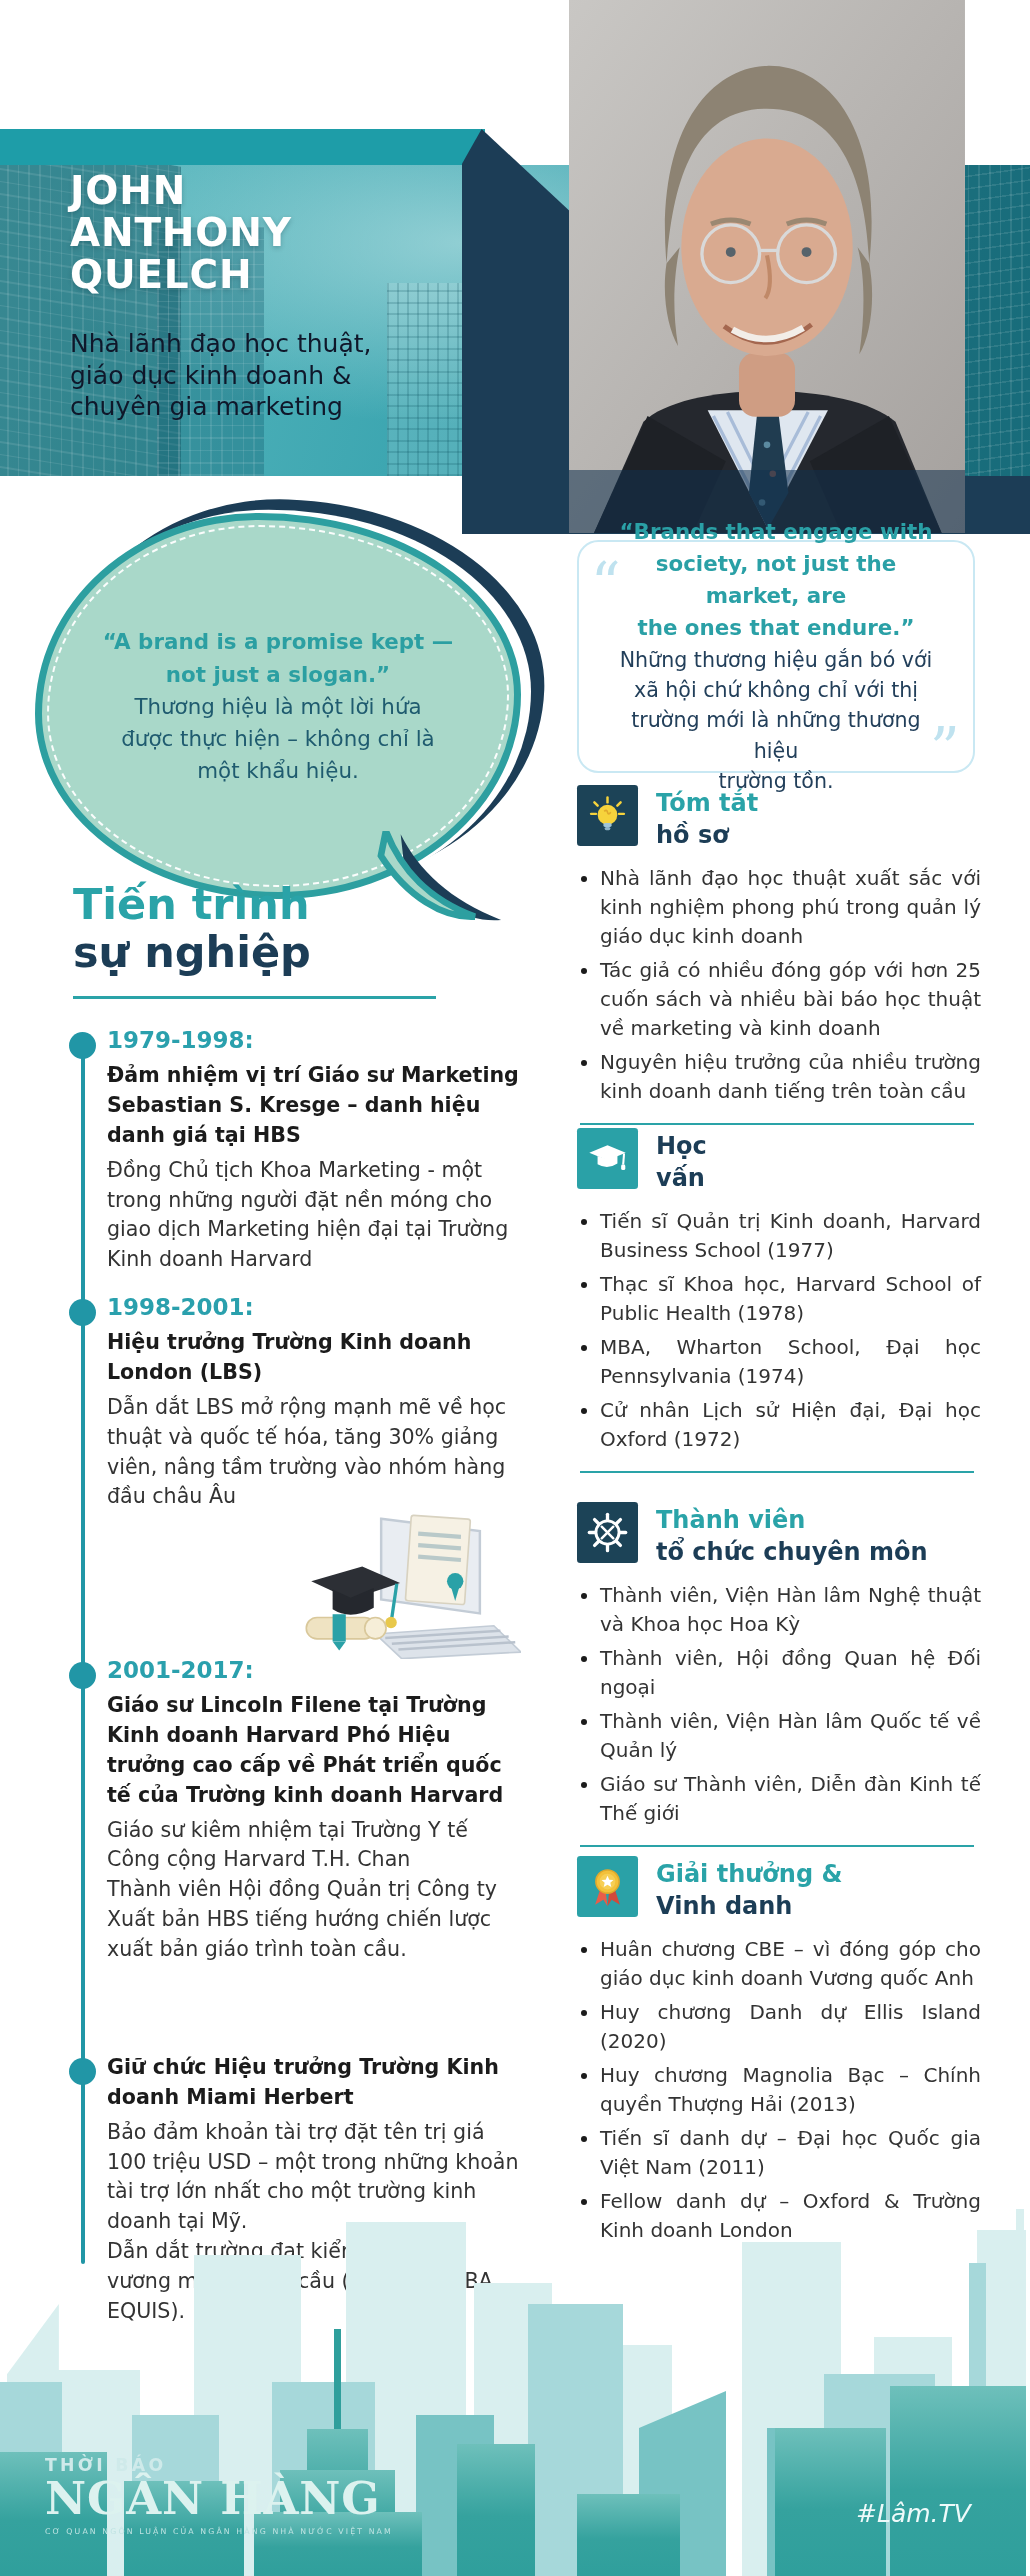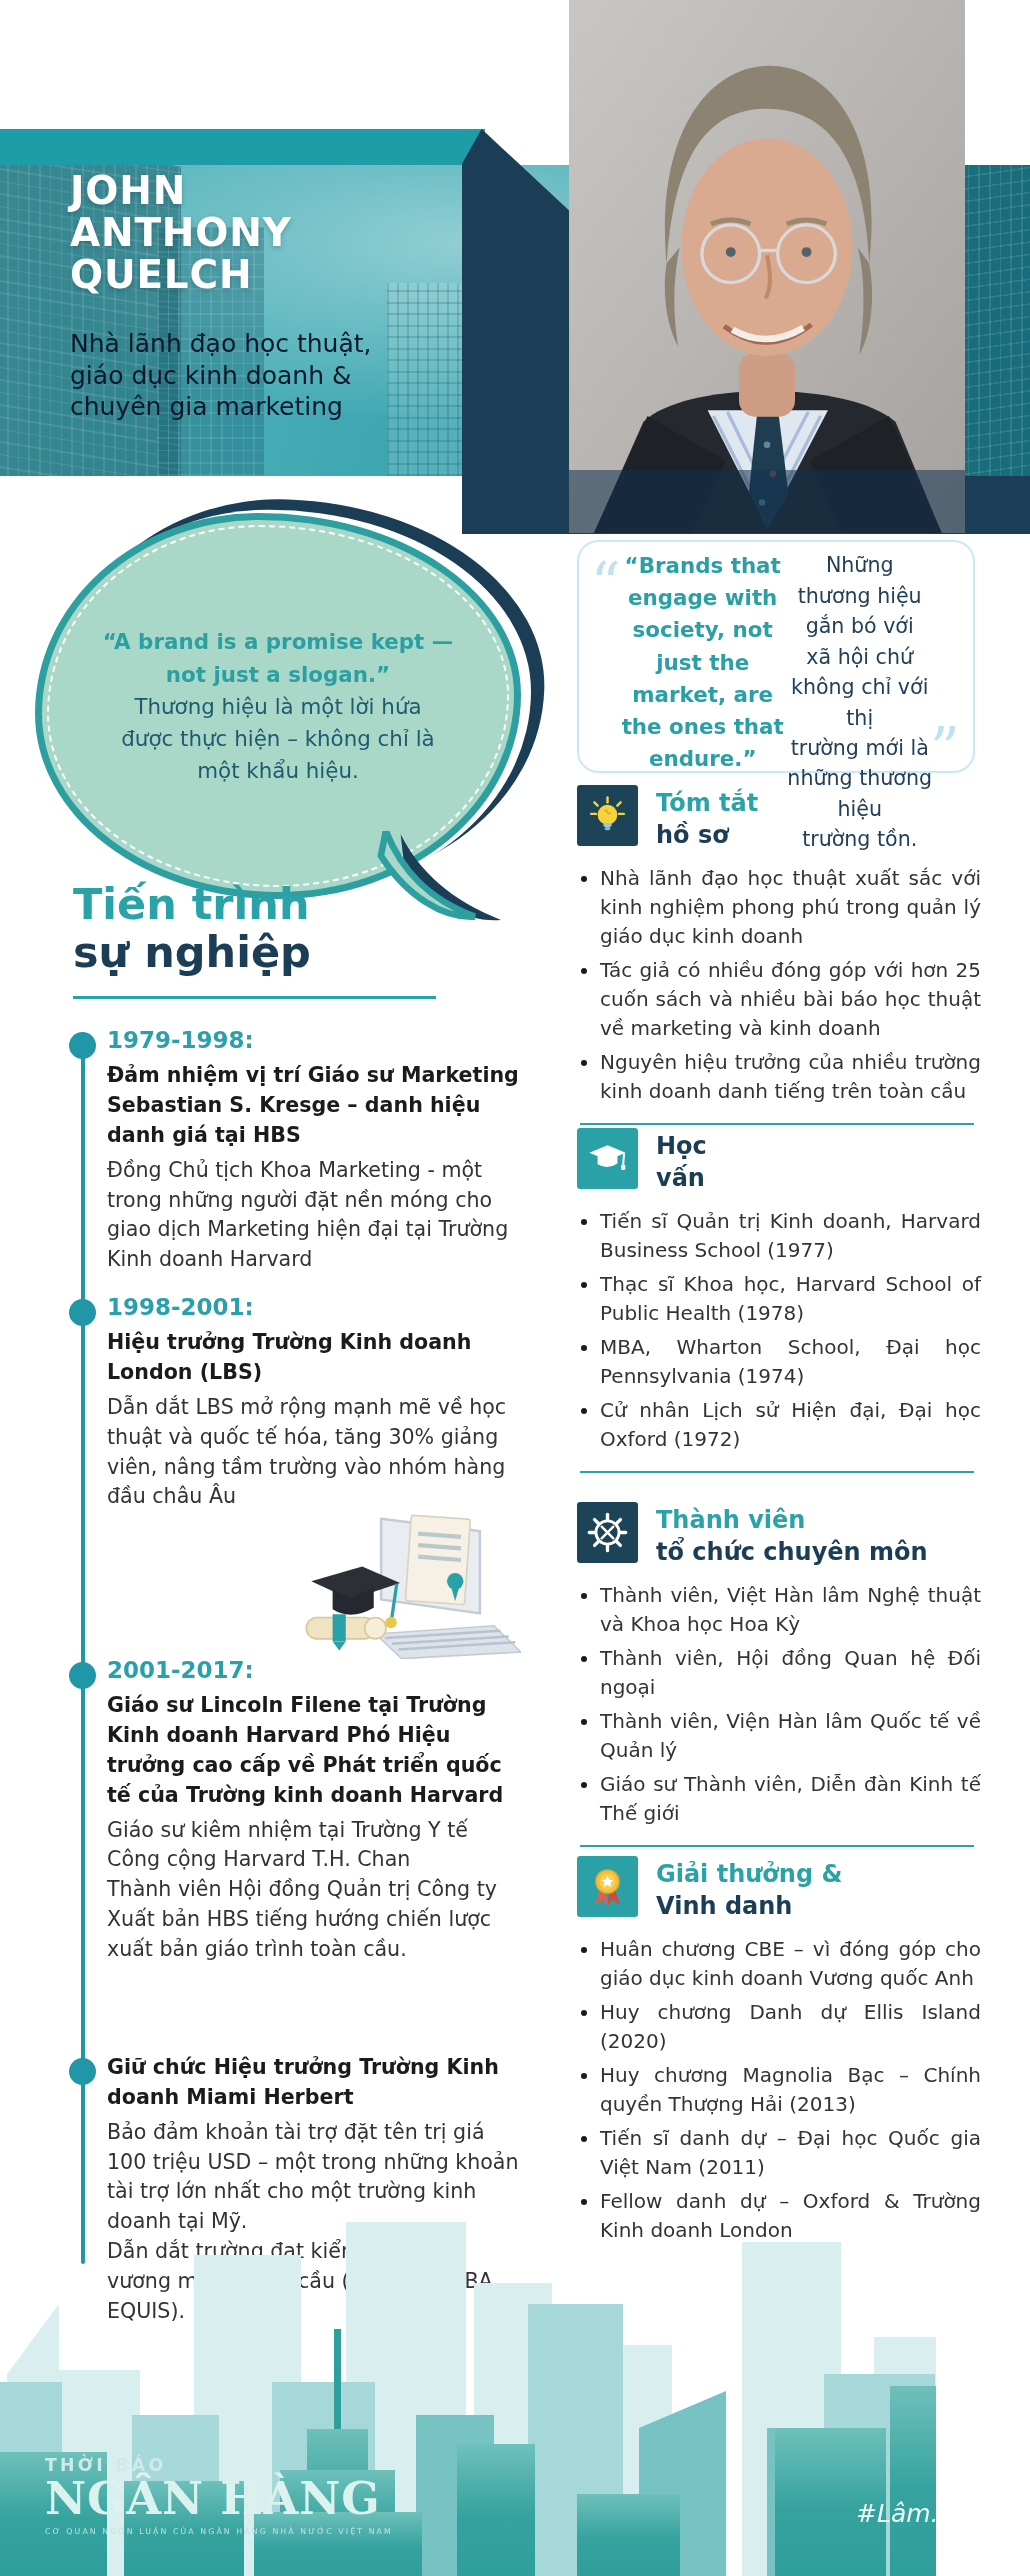--- a/index.html
+++ b/index.html
@@ -48,21 +48,21 @@
                align-items:center;text-align:center;padding:0 66px;box-sizing:border-box;}
   .bubble-en{color:#2b9fa2;font-weight:700;font-size:21.4px;line-height:1.55;}
   .bubble-vi{color:#1f5b6f;font-size:21.4px;line-height:1.5;}
 
   
   .quote-card{position:absolute;left:577px;top:540px;width:398px;height:233px;background:#fff;
               border:2.5px solid #c9e8f3;border-radius:21.4px;box-sizing:border-box;}
   .qmark{position:absolute;font-family:"DejaVu Serif",serif;font-size:59px;color:#bfe2ef;line-height:1;}
   .qmark.open{left:11.5px;top:13px;}
   .qmark.close{right:13px;bottom:-8.2px;}
-  .quote-inner{position:absolute;inset:0;display:flex;flex-direction:row;justify-content:center;
+  .quote-inner{position:absolute;inset:0;display:flex;flex-direction:column;justify-content:center;
                text-align:center;padding:8.2px 40px;box-sizing:border-box;}
   .quote-en{color:#2aa0a6;font-weight:700;font-size:21.4px;line-height:1.5;}
   .quote-vi{color:#223f5a;font-size:20.6px;line-height:1.48;}
 
   
   .career-title{position:absolute;left:73px;top:880px;font-size:43px;font-weight:800;line-height:1.12;}
   .career-title .t1{color:#2aa3a8;}
   .career-title .t2{color:#1c3d56;}
   .career-rule{position:absolute;left:73px;top:996px;width:363px;height:2.5px;background:#2aa3a8;}
   .timeline{position:absolute;left:81px;top:1044px;width:4.1px;height:1220px;background:#2196a6;border-radius:2.5px;}
@@ -83,21 +83,21 @@
   .sec-titles{font-size:24px;font-weight:700;line-height:1.35;padding-top:1.6px;}
   .st1{color:#2aa3a8;}
   .st1.navy{color:#1c3d56;}
   .st2{color:#1c3d56;}
   .section ul{margin:0;padding:0 0 0 23px;}
   .section li{color:#333;font-size:20px;line-height:1.45;text-align:justify;margin-bottom:5px;}
   .section li::marker{color:#1b1b1b;}
   .sec-rule{margin:16.5px 0 0 3.3px;width:394px;height:2.5px;background:#2aa3a8;}
 
   
-  .skyline{position:absolute;left:0;top:2209px;width:936px;height:367px;overflow:hidden;}
+  .skyline{position:absolute;left:0;top:2209px;width:1026px;height:367px;overflow:hidden;}
   .bld{position:absolute;bottom:0;}
   .l1{background:#d9efef;}
   .l2{background:#a6d8da;}
   .l3{background:#77c3c4;}
   .lf{background:linear-gradient(180deg,#6ec0bb 0%,#35a29e 55%,#2f9f9c 100%);}
   .lfs{background:#2f9f9c;}
   .brand{position:absolute;left:45px;top:246px;z-index:5;}
   .brand-top{color:#cfeaea;font-size:17.3px;font-weight:700;letter-spacing:3.3px;}
   .brand-main{color:#dcf2ef;font-family:"DejaVu Serif",serif;font-size:45px;font-weight:800;letter-spacing:0.8px;line-height:1.05;}
   .brand-tag{color:#bfe3e2;font-size:7.8px;letter-spacing:2.1px;margin-top:5px;}
@@ -352,21 +352,21 @@
           </g>
         </svg>
       </div>
       <div class="sec-titles">
         <div class="st1">Thành viên</div>
         <div class="st2">tổ chức chuyên môn</div>
       </div>
     </div>
     <ul>
 
-    <li>Thành viên, Việt Hàn lâm Nghệ thuật và Khoa học Hoa Kỳ</li>
+    <li>Thành viên, Viện Hàn lâm Nghệ thuật và Khoa học Hoa Kỳ</li>
         <li>Thành viên, Hội đồng Quan hệ Đối ngoại</li>
         <li>Thành viên, Viện Hàn lâm Quốc tế về Quản lý</li>
         <li>Giáo sư Thành viên, Diễn đàn Kinh tế Thế giới</li>
       </ul>
     <div class="sec-rule"></div>
   </div>
 
   <div class="section" style="top:1856px">
     <div class="sec-head">
       <div class="sec-icon teal">

